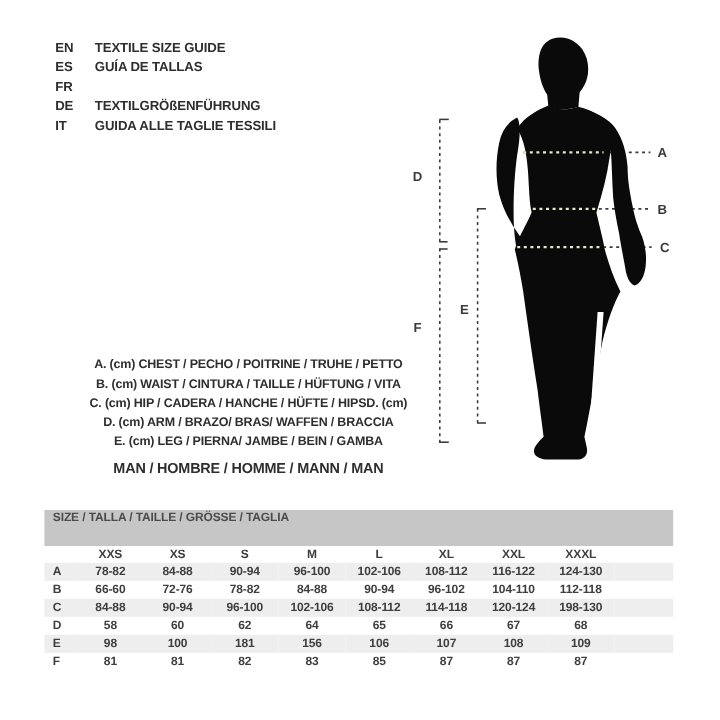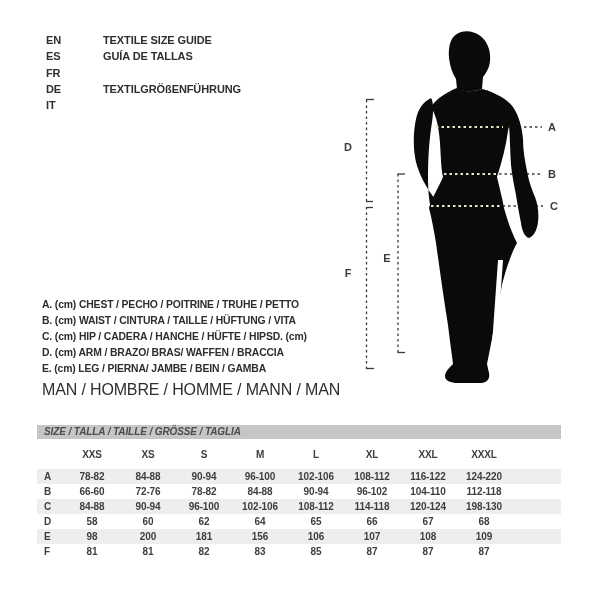--- a/index.html
+++ b/index.html
@@ -2,46 +2,46 @@
 <html><head>
 <meta charset="utf-8">
 <style>
   html,body{margin:0;padding:0;background:#fff;}
   .page{
     position:relative;width:600px;height:600px;background:#ffffff;overflow:hidden;
     font-family:"Liberation Sans",sans-serif;color:#2e2e2e;
   }
   
   .lang-block{position:absolute;left:46px;top:32px;}
-  .lang-row{display:flex;line-height:16.3px;font-size:11px;font-weight:700;letter-spacing:-0.1px;gap:24px;}
+  .lang-row{display:flex;line-height:16.3px;font-size:11px;font-weight:700;letter-spacing:-0.1px;}
   .lang-code{width:33px;flex:0 0 33px;}
   
-  .legend-block{position:absolute;left:42px;top:297px;width:330px;}
+  .legend-block{position:absolute;left:42px;top:297px;width:330px;text-align:center;}
   .legend-row{line-height:16px;font-size:10.4px;font-weight:700;letter-spacing:-0.15px;white-space:nowrap;}
-  .legend-footer{margin-top:5px;line-height:16px;font-size:16px;font-weight:400;letter-spacing:-0.15px;}
+  .legend-footer{margin-top:5px;line-height:16px;font-size:12px;font-weight:700;letter-spacing:-0.15px;}
   
   .figure-svg{position:absolute;left:0;top:0;width:600px;height:600px;}
   .marker-label{font-family:"Liberation Sans",sans-serif;font-size:11px;font-weight:600;fill:#3b3b3b;}
   
   .size-table-wrap{position:absolute;left:37px;top:425px;width:524px;}
   .size-table-title{
-    height:14px;line-height:14px;background:#c6c6c6;color:#4b4b4b;
-    font-size:10px;font-weight:700;padding-left:7px;letter-spacing:-0.1px;font-style:italic;
+    height:30px;line-height:14px;background:#c6c6c6;color:#4b4b4b;
+    font-size:10px;font-weight:700;padding-left:7px;letter-spacing:-0.1px;
   }
   table.size-table{border-collapse:collapse;table-layout:fixed;width:100%;}
   table.size-table td,table.size-table th{
     padding:0;height:15px;font-size:10px;font-weight:600;color:#3e3e3e;
     text-align:center;vertical-align:middle;letter-spacing:-0.1px;
   }
   table.size-table .rowlabel{text-align:left;padding-left:7px;width:27px;}
   table.size-table col.c-label{width:27px;}
   table.size-table col.c-size{width:56px;}
   table.size-table col.c-fill{width:auto;}
   tr.shaded{background:#eeeeee;}
-  tr.colhead th{font-weight:600;color:#3e3e3e;height:30px;}
+  tr.colhead th{font-weight:600;color:#3e3e3e;height:14px;}
 </style>
 </head>
 <body>
 
 <div class="page">
 
   <div class="lang-block">
     <div class="lang-row">
       <span class="lang-code">EN</span>
       <span class="lang-label">TEXTILE SIZE GUIDE</span>
@@ -52,20 +52,21 @@
     </div>
     <div class="lang-row">
       <span class="lang-code">FR</span>
     </div>
     <div class="lang-row">
       <span class="lang-code">DE</span>
       <span class="lang-label">TEXTILGRÖßENFÜHRUNG</span>
     </div>
     <div class="lang-row">
       <span class="lang-code">IT</span>
+      <span class="lang-label">GUIDA ALLE TAGLIE TESSILI</span>
     </div>
   </div>
 
   <svg class="figure-svg" viewBox="0 0 600 600">
 
     <g stroke="#3b3b3b" stroke-width="1.5" stroke-dasharray="2.5 3">
       <line x1="436" y1="127" x2="542" y2="127"></line>
       <line x1="444" y1="174" x2="542" y2="174"></line>
       <line x1="431" y1="206" x2="543" y2="206"></line>
     </g>
@@ -143,21 +144,21 @@
       </tr>
       <tr class="shaded">
         <td class="rowlabel">A</td>
         <td>78-82</td>
         <td>84-88</td>
         <td>90-94</td>
         <td>96-100</td>
         <td>102-106</td>
         <td>108-112</td>
         <td>116-122</td>
-        <td>124-220</td>
+        <td>124-130</td>
         <td></td>
       </tr>
       <tr>
         <td class="rowlabel">B</td>
         <td>66-60</td>
         <td>72-76</td>
         <td>78-82</td>
         <td>84-88</td>
         <td>90-94</td>
         <td>96-102</td>
@@ -185,21 +186,21 @@
         <td>64</td>
         <td>65</td>
         <td>66</td>
         <td>67</td>
         <td>68</td>
         <td></td>
       </tr>
       <tr class="shaded">
         <td class="rowlabel">E</td>
         <td>98</td>
-        <td>200</td>
+        <td>100</td>
         <td>181</td>
         <td>156</td>
         <td>106</td>
         <td>107</td>
         <td>108</td>
         <td>109</td>
         <td></td>
       </tr>
       <tr>
         <td class="rowlabel">F</td>

